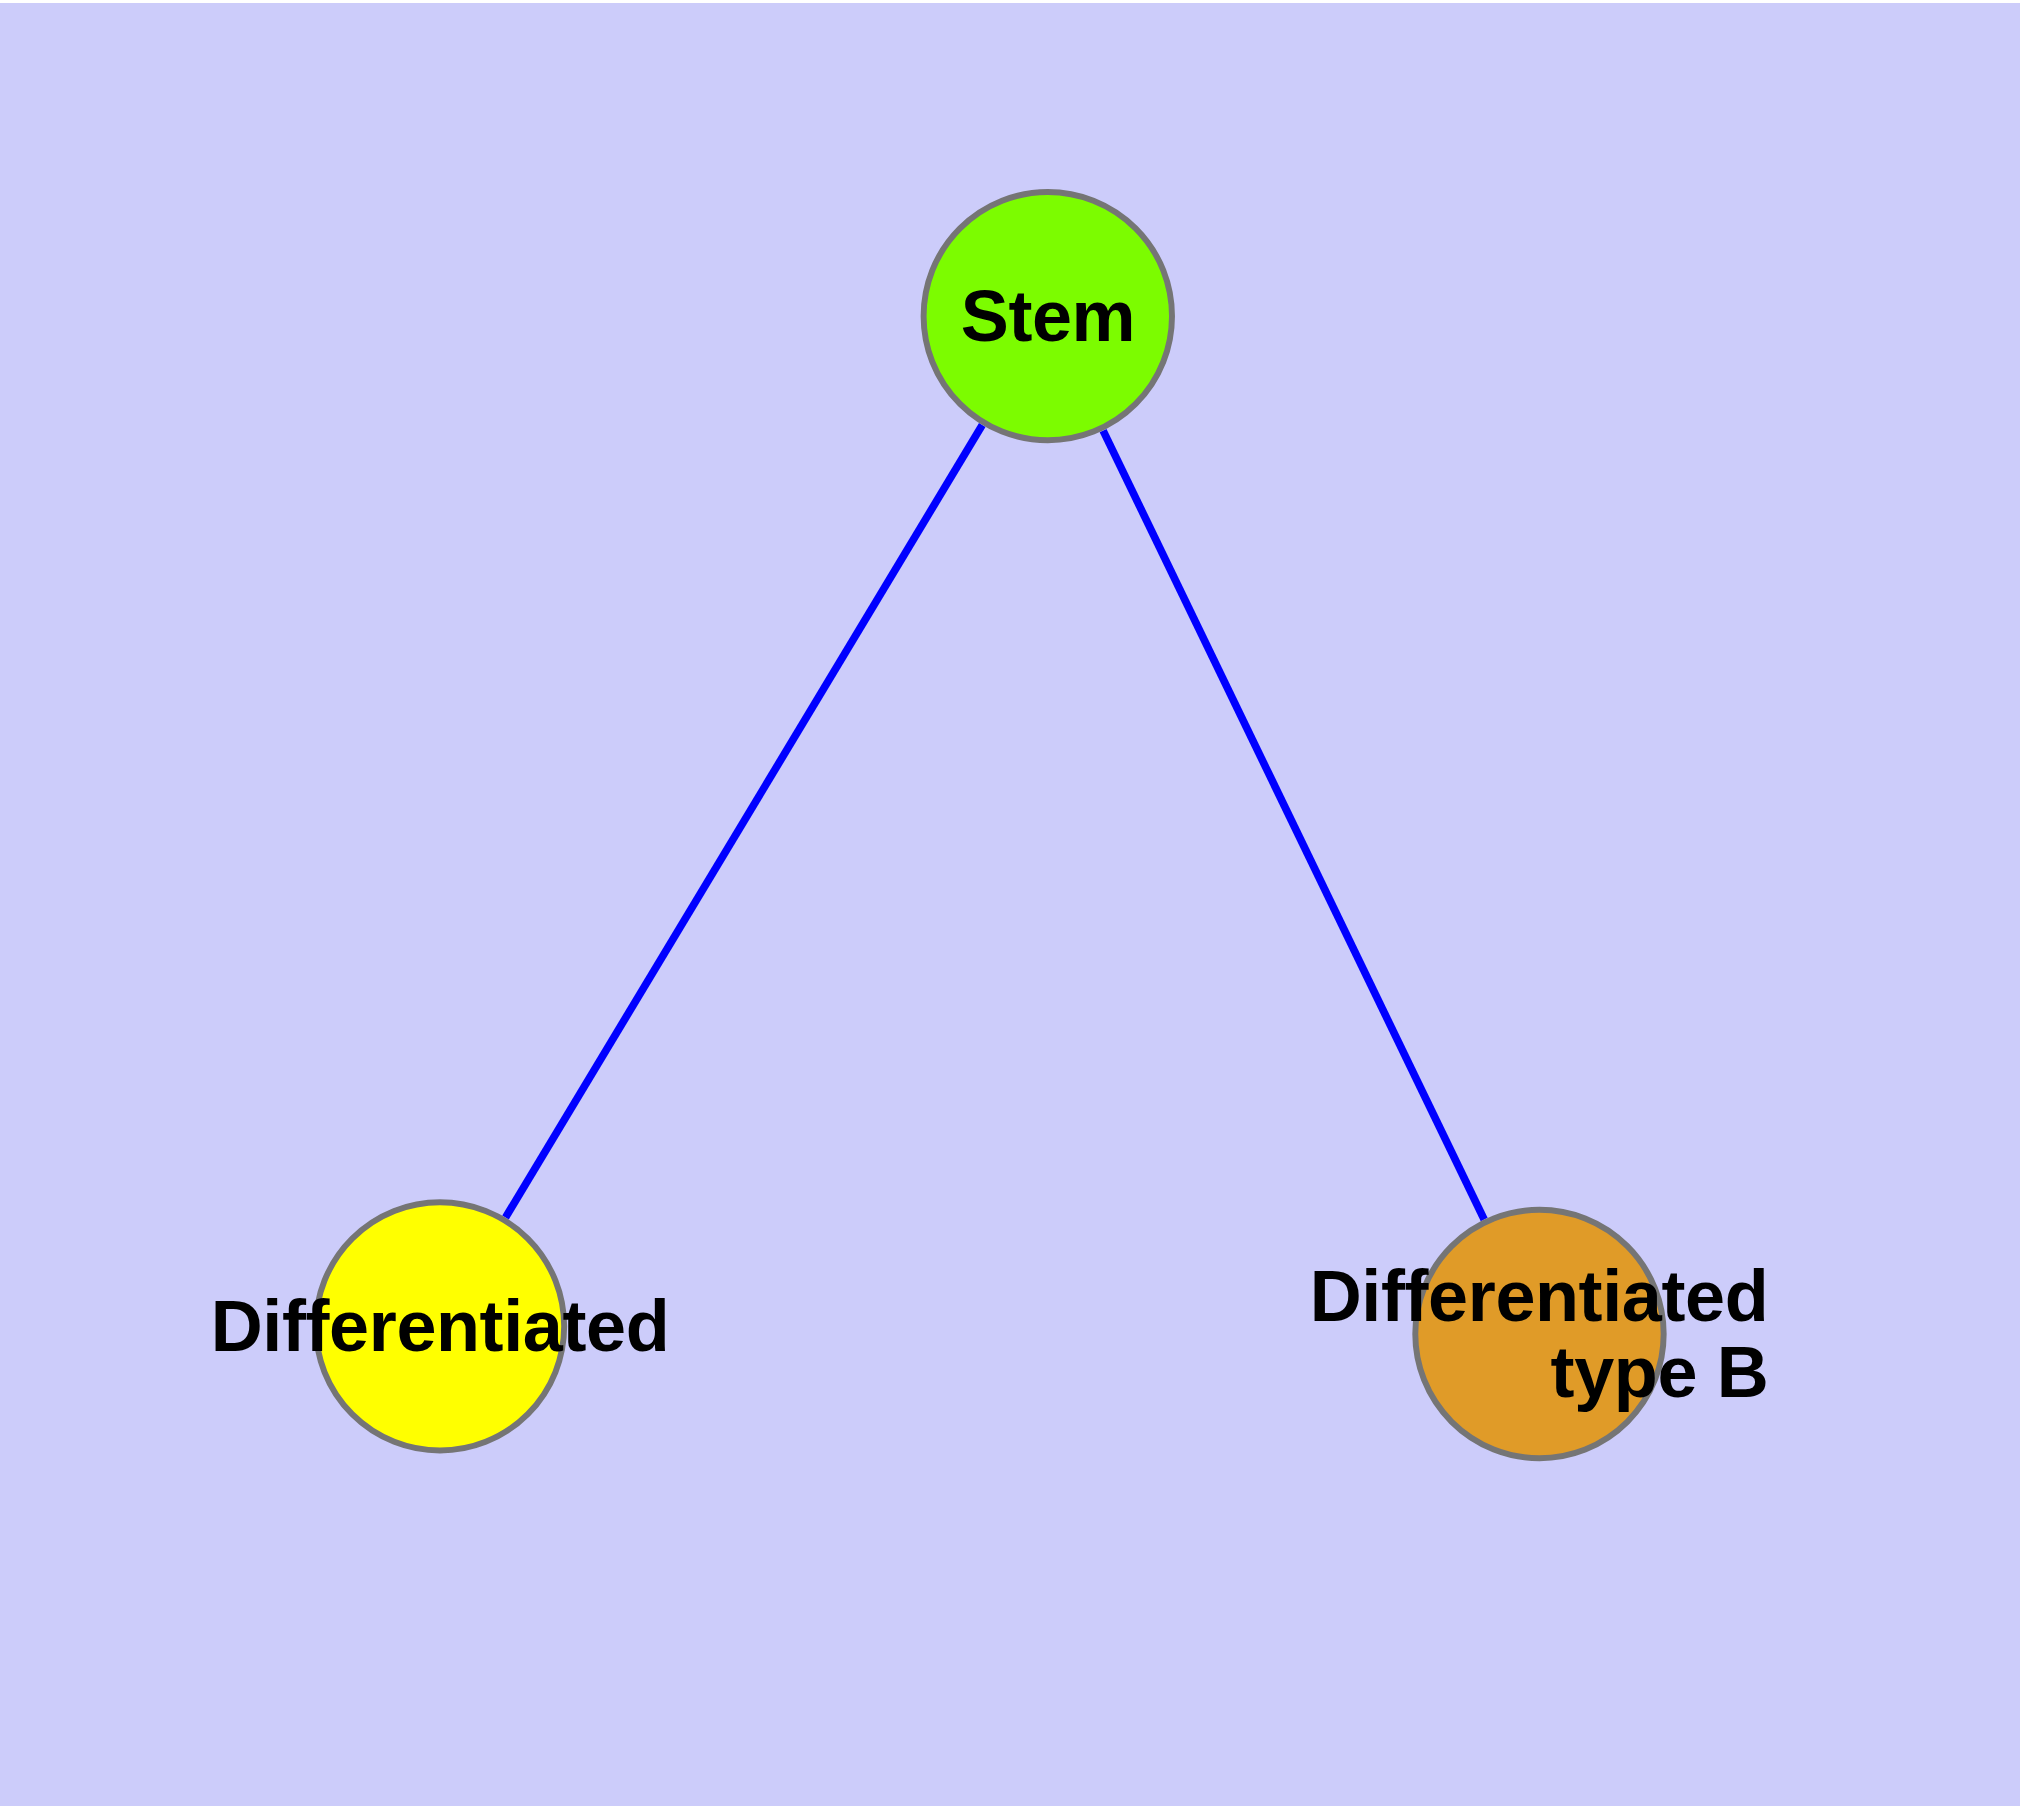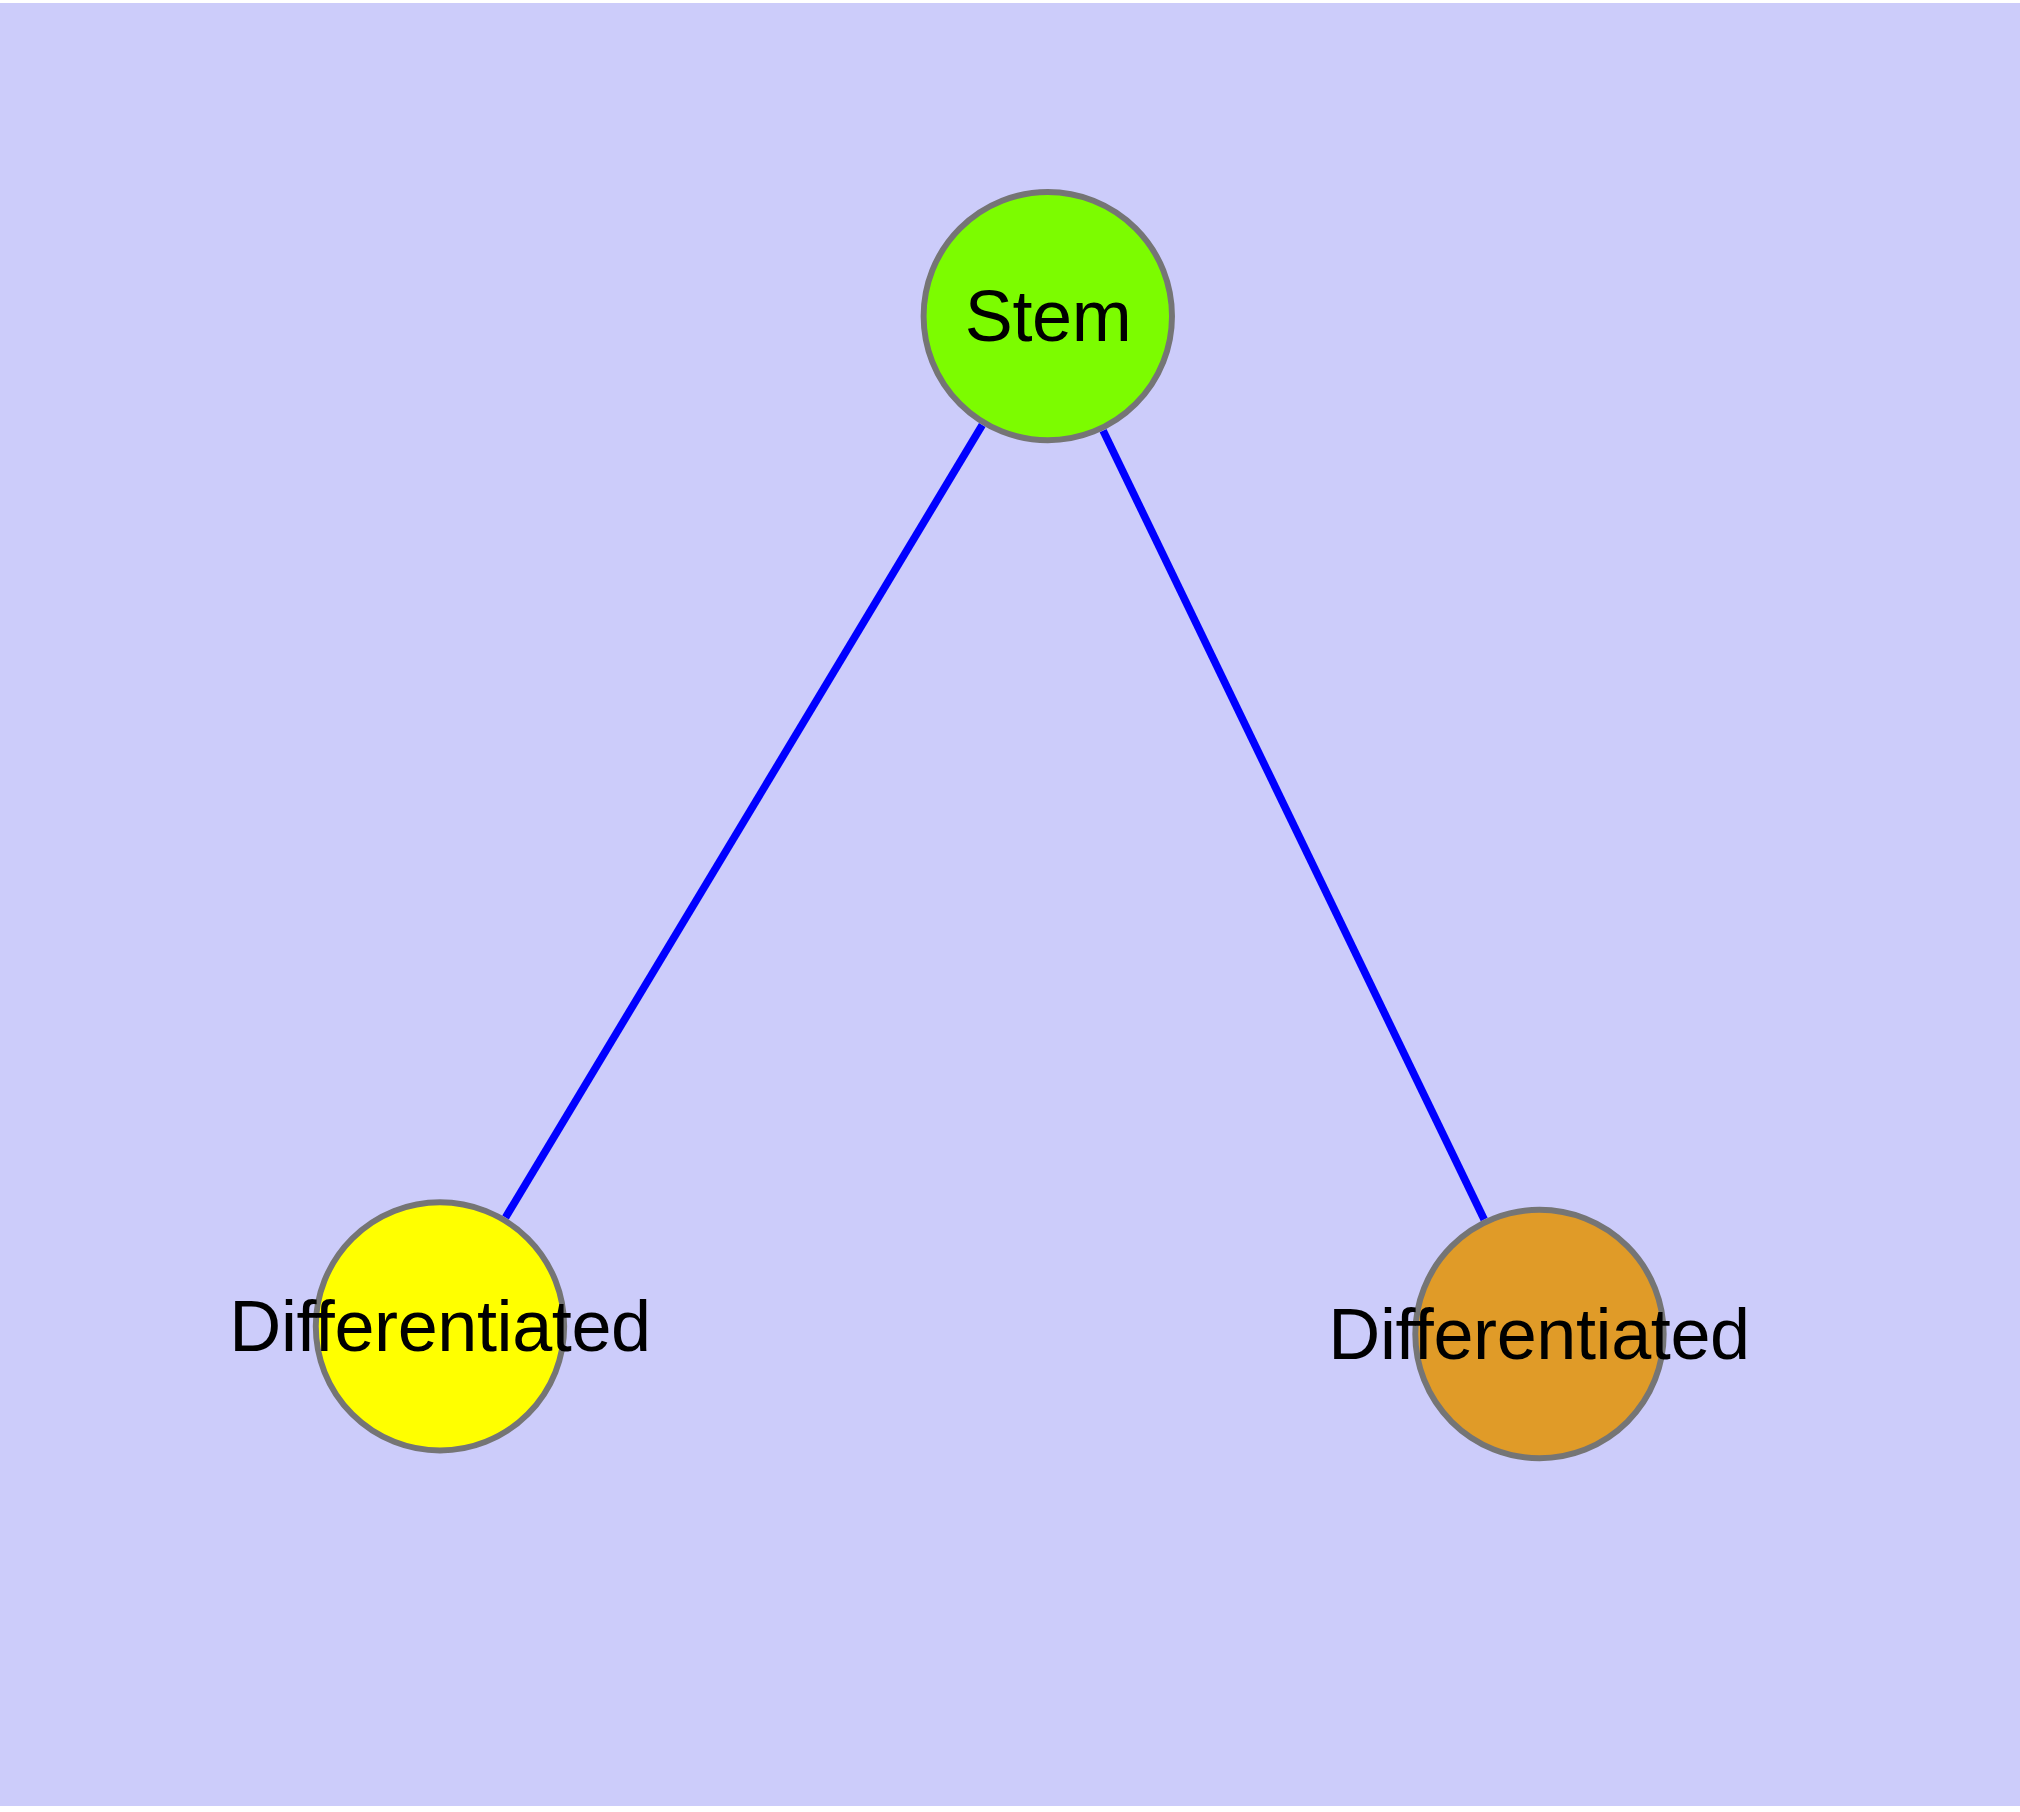--- a/index.html
+++ b/index.html
@@ -28,21 +28,21 @@
     position: absolute;
     left: 0;
     top: 0;
     width: 2021px;
     height: 1812px;
   }
   .node-label {
     position: absolute;
     text-align: right;
     color: #000000;
-    font-weight: normal;
+    font-weight: bold;
     font-size: 72px;
     line-height: 1.06;
     white-space: nowrap;
     letter-spacing: -0.4px;
     transform: translate(-50%, -50%);
     pointer-events: none;
   }
 </style>
 </head>
 <body>
@@ -65,17 +65,18 @@
 
   <div id="label-layer">
       <div class="node-label" style="left: 1048px; top: 316px; font-size: 72px; color: rgb(0, 0, 0);">
         <div>Stem</div>
       </div>
       <div class="node-label" style="left: 440px; top: 1326px; font-size: 72px; color: rgb(0, 0, 0);">
         <div>Differentiated</div>
       </div>
       <div class="node-label" style="left: 1539px; top: 1334px; font-size: 72px; color: rgb(0, 0, 0);">
         <div>Differentiated</div>
+        <div>type B</div>
       </div>
     </div>
 
 </div>
 
 
 </body></html>

